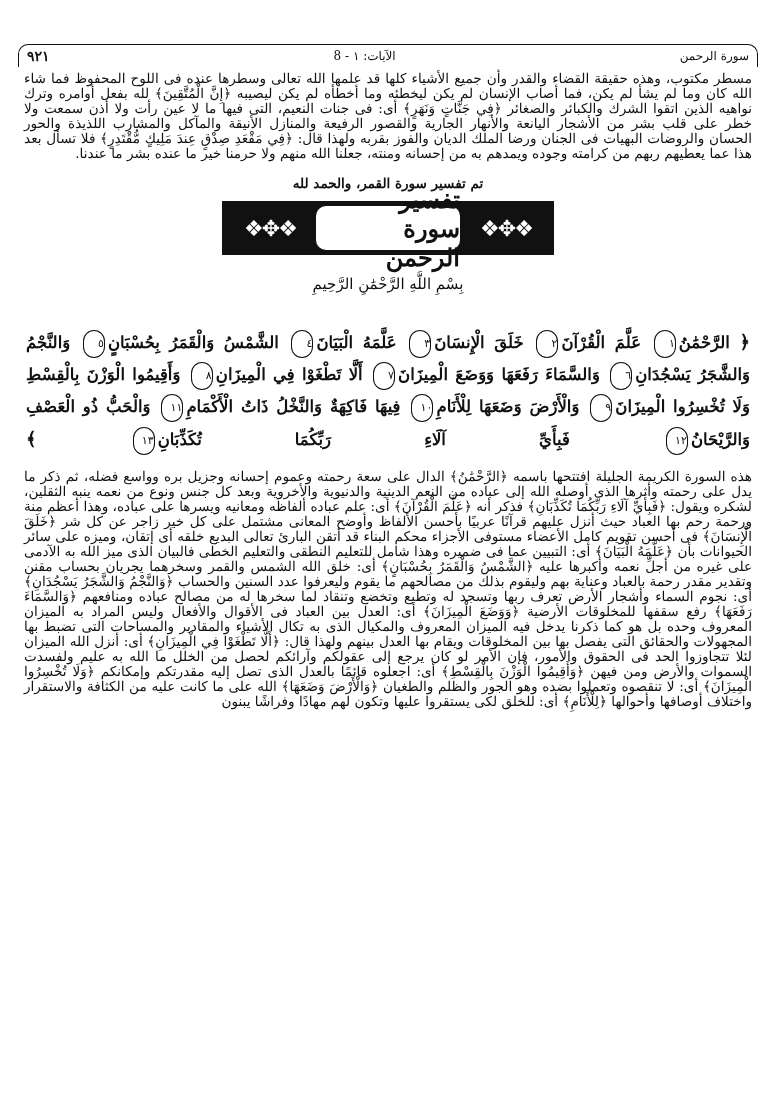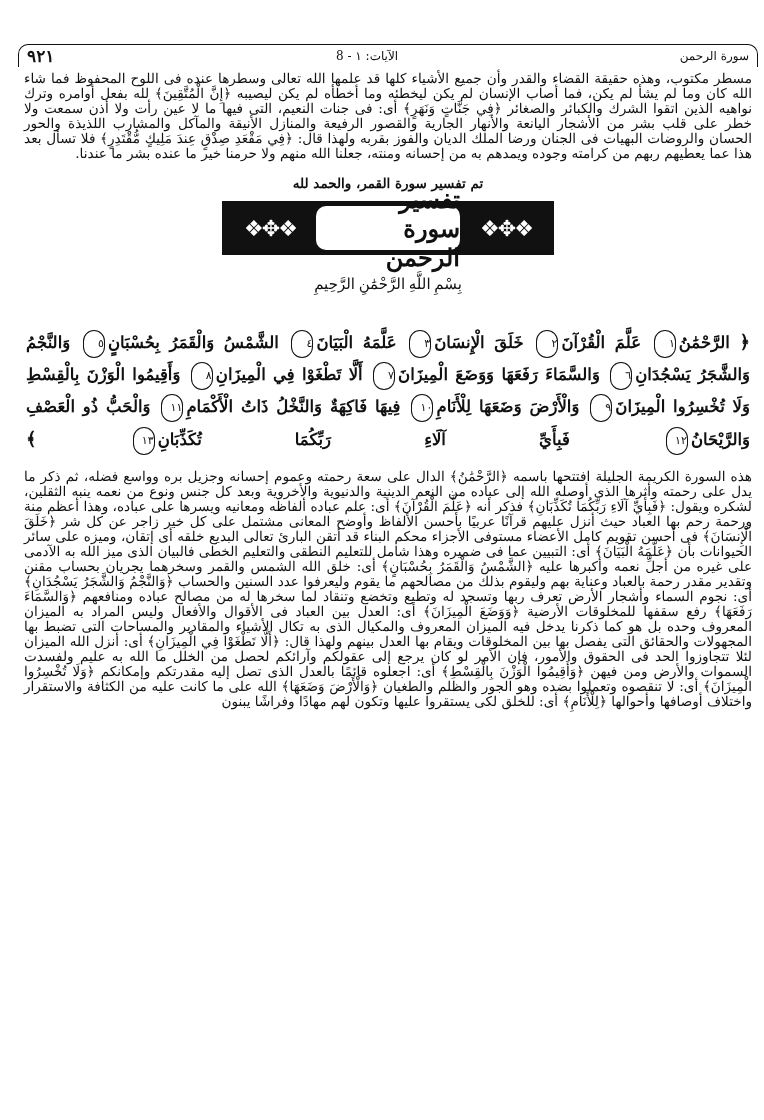--- a/index.html
+++ b/index.html
@@ -2,33 +2,33 @@
 <html><head>
 <meta charset="utf-8">
 <style>
   html, body { margin:0; padding:0; background:#fff; }
   body { width:764px; height:1120px; position:relative; overflow:hidden;
          font-family:"DejaVu Serif", serif; color:#111; }
   .page { position:absolute; left:18px; top:44px; width:740px; direction:rtl; }
   .running-header { position:relative; height:22px; border:1.5px solid #111; border-bottom:none;
          border-radius:10px 10px 0 0; display:flex; align-items:center; justify-content:space-between;
          padding:0 8px; font-size:12px; }
-  .running-header .page-no { font-weight:bold; font-size:17px; direction:ltr; }
+  .running-header .page-no { font-weight:bold; font-size:14px; direction:ltr; }
   .body-text { font-size:13.6px; line-height:15px; text-align:justify; text-align-last:right;
          margin:0; padding:4px 6px 0 6px; }
   .body-text p { margin:0; }
   .end-note { text-align:center; font-weight:bold; font-size:13.5px; margin:14px 0 10px 0; }
   .banner { position:relative; margin:0 auto; width:332px; height:54px; background:#111;
          border:2px solid #111; display:flex; align-items:center; justify-content:space-between;
          padding:0 6px; box-sizing:border-box; }
   .ornament { width:80px; height:44px; color:#fff; font-size:22px; display:flex; align-items:center;
          justify-content:center; letter-spacing:-2px; }
   .banner-title-box { flex:1; height:44px; margin:0 6px; background:#fff; border-radius:10px;
          display:flex; align-items:center; justify-content:center; font-size:24px; font-weight:bold;padding-left:48px; }
-  .basmala { text-align:center; font-size:15px; margin:20px 0 6px 0;font-family:Liberation Serif, serif; }
+  .basmala { text-align:center; font-size:15px; margin:20px 0 6px 0; }
   .verses { font-size:16.5px; line-height:32px; text-align:justify; text-align-last:justify;
          padding:0 8px; font-weight:bold;margin-top:33px; }
   .ayah-no { display:inline-block; width:20px; height:26px; border:1.3px solid #111;
          border-radius:50% 50% 50% 50% / 40% 40% 40% 40%; font-size:11px; line-height:26px;
          text-align:center; vertical-align:middle; margin:0 3px; font-weight:normal; }
   .bracket { font-size:18px; }
   .tafsir { margin-top:9px; }
 </style>
 </head>
 <body>

